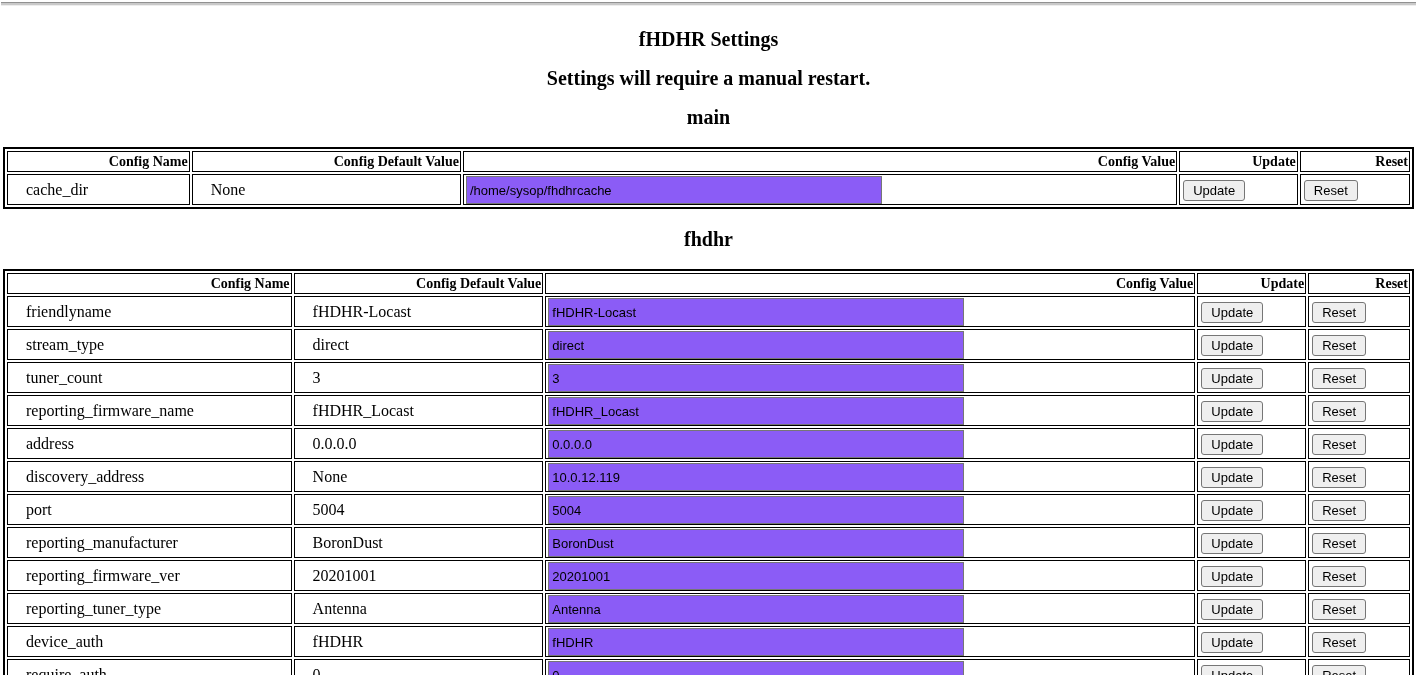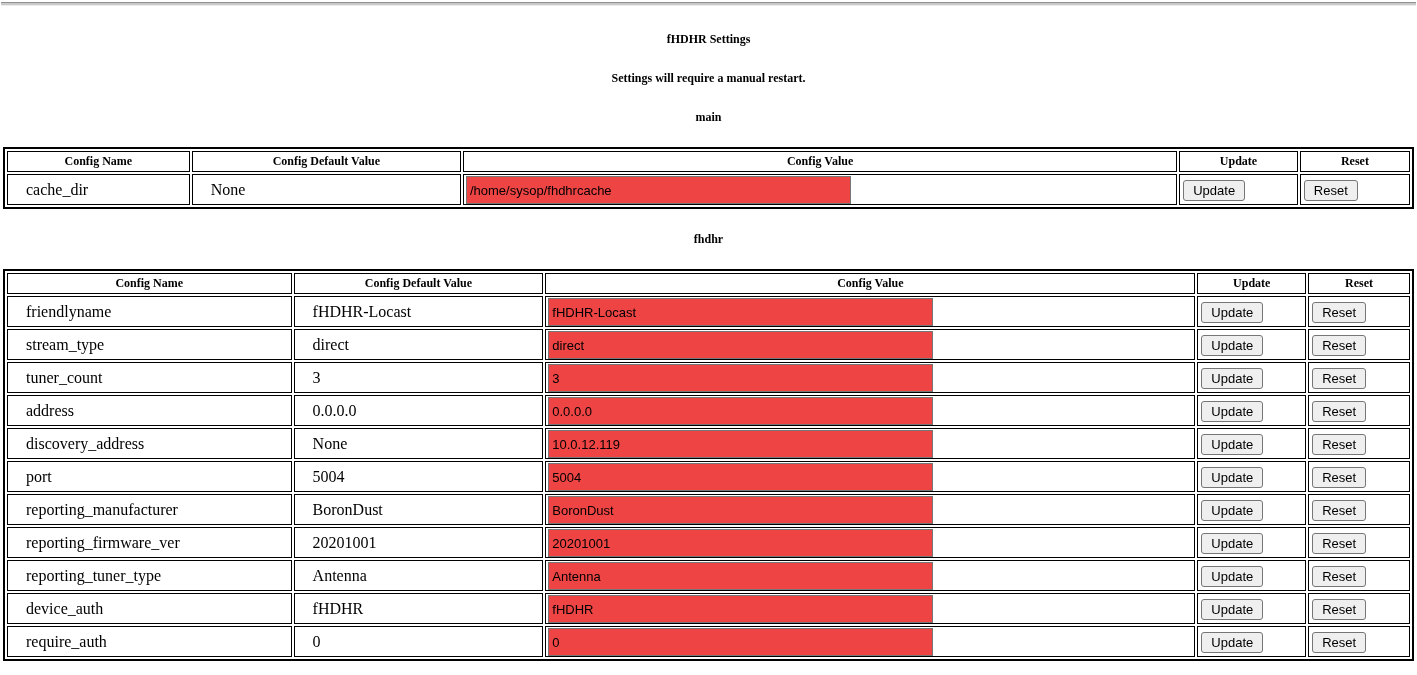--- a/index.html
+++ b/index.html
@@ -1,32 +1,32 @@
 <!DOCTYPE html>
 <html><head>
 <meta charset="utf-8">
 <style>
   html,body{margin:0;padding:0;background:#fff;color:#000;}
   body{font-family:"Liberation Serif",serif;font-size:16px;width:1417px;min-height:675px;overflow:hidden;}
 
   .top-rule{margin:2px 1px 0 1px;height:2px;background:#c9c9c9;
             border-top:1px solid #919191;border-bottom:1px solid #ededed;}
 
-  p.heading{text-align:center;font-weight:bold;font-size:12px;margin:21px 9px;line-height:18px;}
+  p.heading{text-align:center;font-weight:bold;font-size:20px;margin:21px 9px;line-height:18px;}
   p.page-title{margin-top:24px;}
 
   table.config-table{width:calc(100% - 6px);margin:0 3px;table-layout:fixed;
                      border-collapse:separate;border-spacing:2px;border:2px solid #000;}
   th,td{border:1px solid #000;padding:0 1px;overflow:hidden;white-space:nowrap;vertical-align:middle;}
-  th{font-weight:bold;font-size:12px;height:19px;text-align:center;}
+  th{font-weight:bold;font-size:14px;height:19px;text-align:right;}
   td{font-size:16px;height:23px;text-align:left;}
   td.name-cell,td.default-cell{padding-left:18px;}
 
-  td.value-cell input{width:385px;height:20px;box-sizing:border-box;margin:1px 0 0 1px;
-                      border:1px solid #767676;background:#ef4444;color:#000;
+  td.value-cell input{width:416px;height:20px;box-sizing:border-box;margin:1px 0 0 1px;
+                      border:1px solid #767676;background:#8b5cf6;color:#000;
                       font:13px "Liberation Sans",sans-serif;padding:13px 3px;vertical-align:middle;}
 
   td.btn-cell button{font:13px "Liberation Sans",sans-serif;color:#000;background:#efefef;
                      border:1px solid #767676;border-radius:3px;height:21px;
                      padding:1px 9px;margin:1px 0 0 2px;vertical-align:middle;}
 
   
   .t-main  .c1{width:13.1%}.t-main  .c2{width:19.3%}.t-main  .c3{width:51.2%}.t-main  .c4{width:8.5%}.t-main  .c5{width:7.9%}
   .t-fhdhr .c1{width:20.4%}.t-fhdhr .c2{width:17.9%}.t-fhdhr .c3{width:46.6%}.t-fhdhr .c4{width:7.8%}.t-fhdhr .c5{width:7.3%}
 </style>
@@ -101,20 +101,27 @@
         <td class="btn-cell"><button>Reset</button></td>
       </tr>
       <tr>
         <td class="name-cell">tuner_count</td>
         <td class="default-cell">3</td>
         <td class="value-cell"><input type="text" value="3" style=""></td>
         <td class="btn-cell"><button>Update</button></td>
         <td class="btn-cell"><button>Reset</button></td>
       </tr>
       <tr>
+        <td class="name-cell">reporting_firmware_name</td>
+        <td class="default-cell">fHDHR_Locast</td>
+        <td class="value-cell"><input type="text" value="fHDHR_Locast" style=""></td>
+        <td class="btn-cell"><button>Update</button></td>
+        <td class="btn-cell"><button>Reset</button></td>
+      </tr>
+      <tr>
         <td class="name-cell">address</td>
         <td class="default-cell">0.0.0.0</td>
         <td class="value-cell"><input type="text" value="0.0.0.0" style=""></td>
         <td class="btn-cell"><button>Update</button></td>
         <td class="btn-cell"><button>Reset</button></td>
       </tr>
       <tr>
         <td class="name-cell">discovery_address</td>
         <td class="default-cell">None</td>
         <td class="value-cell"><input type="text" value="10.0.12.119" style=""></td>

